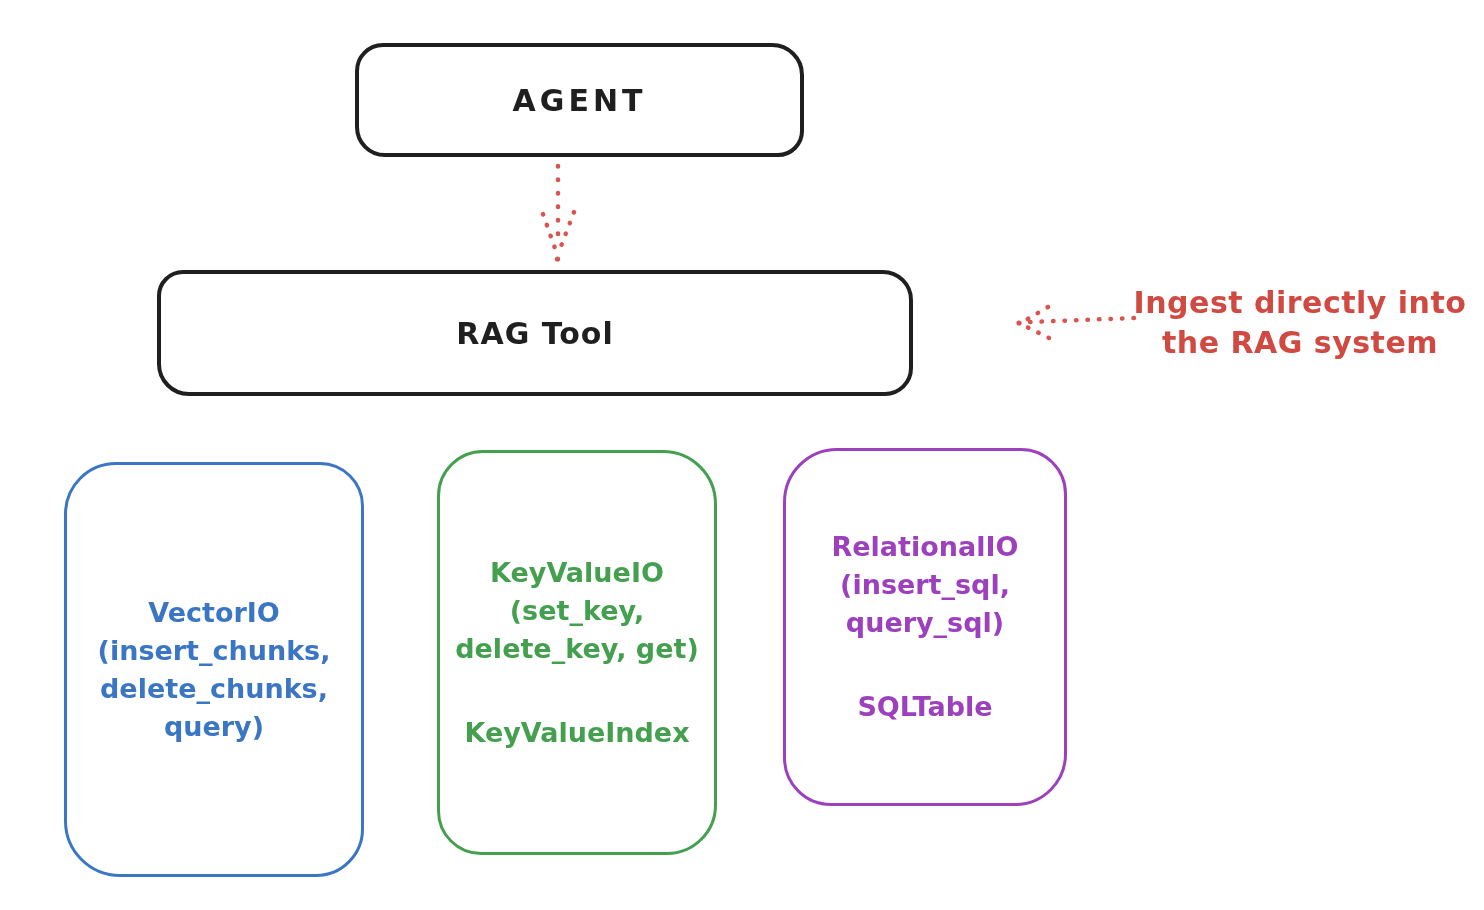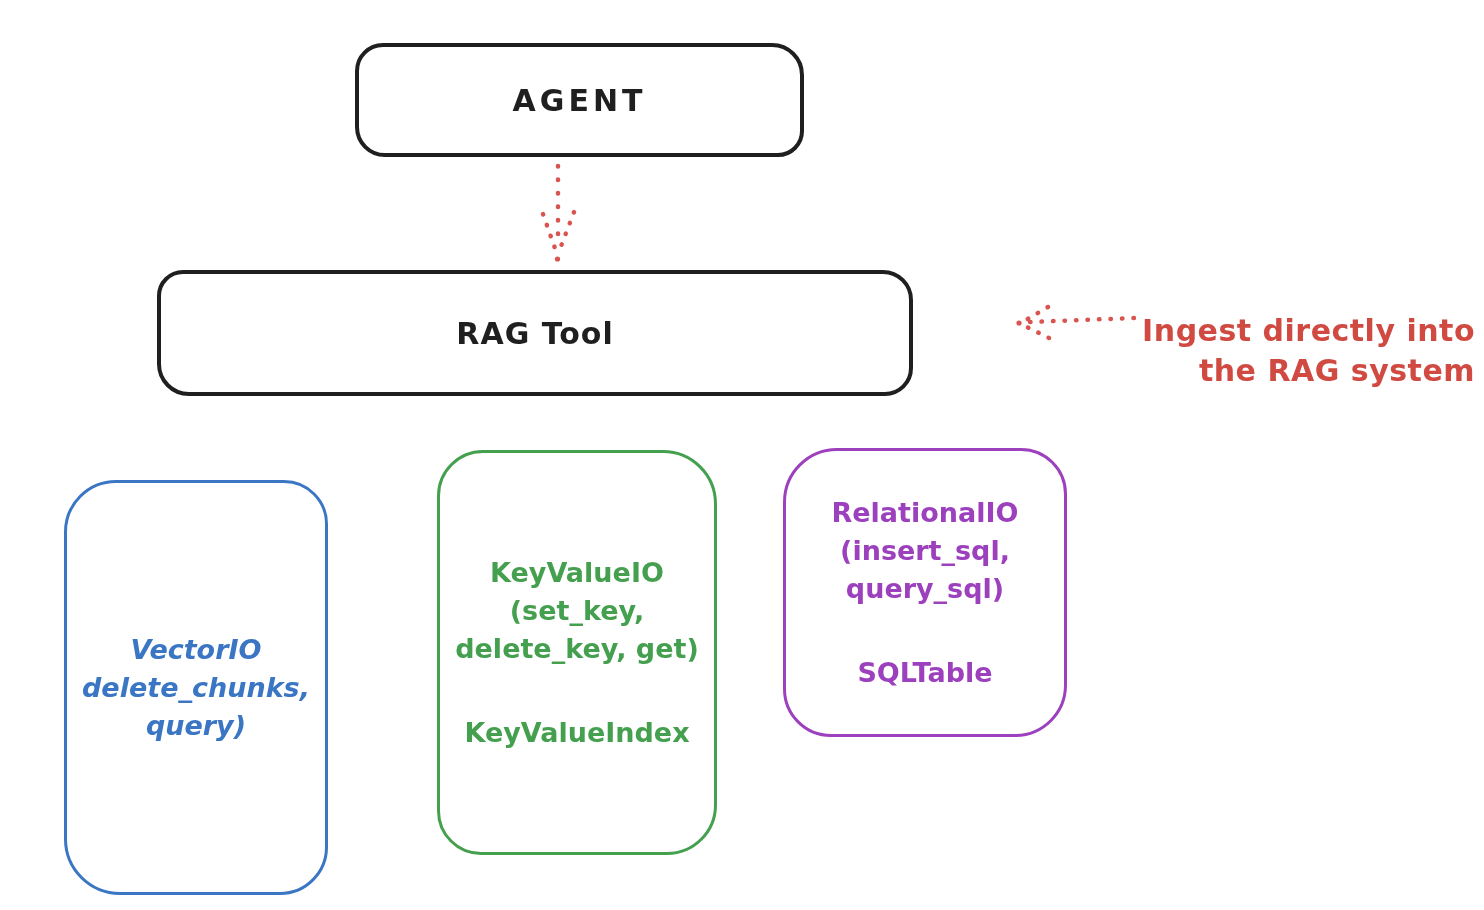--- a/index.html
+++ b/index.html
@@ -24,36 +24,36 @@
   
   .card{
     position:absolute;background:#ffffff;box-sizing:border-box;
     border-style:solid;border-width:3.5px;
     display:flex;flex-direction:column;align-items:center;justify-content:center;
     text-align:center;font-weight:bold;font-size:27px;line-height:38px;
   }
   .card-lines div{white-space:nowrap;}
   .card-index{margin-top:46px;white-space:nowrap;}
   .card-blue{
-    left:64px;top:480px;width:264px;height:415px;
-    border-color:#3b76c4;color:#3b76c4;border-radius:52px 44px 48px 56px;font-style:italic;
+    left:64px;top:462px;width:300px;height:415px;
+    border-color:#3b76c4;color:#3b76c4;border-radius:52px 44px 48px 56px;
   }
   .card-green{
     left:428px;top:450px;width:280px;height:405px;
     border-color:#44a04e;color:#44a04e;border-radius:46px 54px 50px 44px;margin-left:9px;
   }
   .card-purple{
-    left:783px;top:448px;width:284px;height:289px;
+    left:783px;top:448px;width:284px;height:358px;
     border-color:#9c40bd;color:#9c40bd;border-radius:54px 46px 52px 48px;
   }
   
   .annotation{
     position:absolute;left:1125px;top:283px;width:350px;
-    text-align:right;color:#d04a42;font-weight:bold;
-    font-size:30px;line-height:40px;letter-spacing:0.5px;margin-top:28px;
+    text-align:center;color:#d04a42;font-weight:bold;
+    font-size:30px;line-height:40px;letter-spacing:0.5px;
   }
   .arrow-svg{position:absolute;}
   .dotted{
     fill:none;stroke:#d9534f;stroke-width:4.5;
     stroke-linecap:round;stroke-dasharray:0.5 13;
   }
   .dotted-fine{
     fill:none;stroke:#d9534f;stroke-width:4.5;
     stroke-linecap:round;stroke-dasharray:0.5 11;
   }
@@ -86,20 +86,21 @@
   </svg>
 
   <div class="annotation">
     <div>Ingest directly into</div>
     <div>the RAG system</div>
   </div>
 
   <div class="card card-blue">
     <div class="card-lines">
       <div>VectorIO</div>
+      <div>(insert_chunks,</div>
       <div>delete_chunks,</div>
       <div>query)</div>
     </div>
   </div>
 
   <div class="card card-green">
     <div class="card-lines">
       <div>KeyValueIO</div>
       <div>(set_key,</div>
       <div>delete_key, get)</div>

